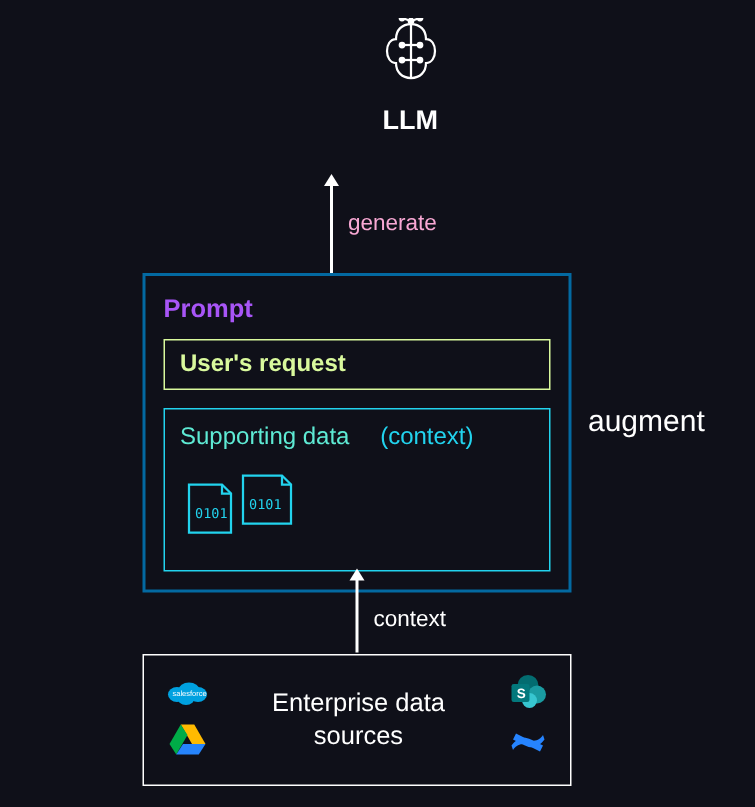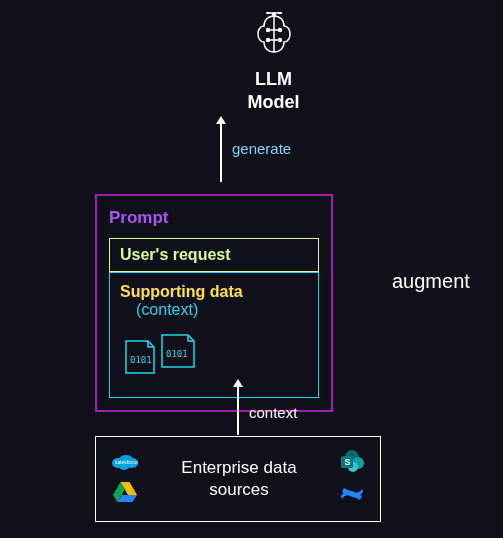--- a/index.html
+++ b/index.html
@@ -53,56 +53,57 @@
       left: -4px;
       border-left: 5px solid transparent;
       border-right: 5px solid transparent;
       border-bottom: 8px solid #fff;
     }
     .label-generate {
       position: absolute;
       top: 140px;
       left: 232px;
       font-size: 15px;
-      color: #7dd3fc;
+      color: #f9a8d4;
     }
     .prompt-box {
       position: absolute;
-      top: 194px;
+      top: 182px;
       left: 95px;
-      width: 238px;
-      border: 2px solid #a21caf;
+      width: 286px;
+      border: 2px solid #0369a1;
       padding: 12px;
     }
     .prompt-title {
       font-size: 17px;
       font-weight: 700;
       color: #a855f7;
       margin-bottom: 10px;
     }
     .user-request-box {
       border: 1px solid #d9f99d;
       padding: 7px 10px;
+      margin-bottom: 12px;
     }
     .user-request-text {
       color: #d9f99d;
       font-size: 16px;
       font-weight: 600;
     }
     .supporting-data-box {
       border: 1px solid #22d3ee;
       padding: 10px 10px 16px 10px;
     }
     .supporting-data-title {
       font-size: 16px;
       margin-bottom: 12px;
     }
     .supporting-data-title .bold {
-      color: #fde047;
-      font-weight: 700;
+      color: #5eead4;
+      font-weight: 400;
       text-align: right;
     }
     .supporting-data-title .thin {
       color: #22d3ee;
       font-weight: 400;
       margin-left: 16px;
     }
     .data-files {
       text-align: left;
     }
@@ -187,21 +188,20 @@
         <circle cx="18" cy="28" r="1.5" fill="#fff"></circle>
         <circle cx="30" cy="28" r="1.5" fill="#fff"></circle>
         <line x1="24" y1="18" x2="18" y2="18"></line>
         <line x1="24" y1="18" x2="30" y2="18"></line>
         <line x1="24" y1="28" x2="18" y2="28"></line>
         <line x1="24" y1="28" x2="30" y2="28"></line>
       </svg>
     </span>
     <div class="llm-title">
       <div>LLM</div>
-      <div>Model</div>
     </div>
   </div>
 
   <div class="arrow-generate"></div>
   <div class="label-generate">generate</div>
 
   <div class="prompt-box">
     <div class="prompt-title">Prompt</div>
     <div class="user-request-box">
       <div class="user-request-text">User's request</div>

